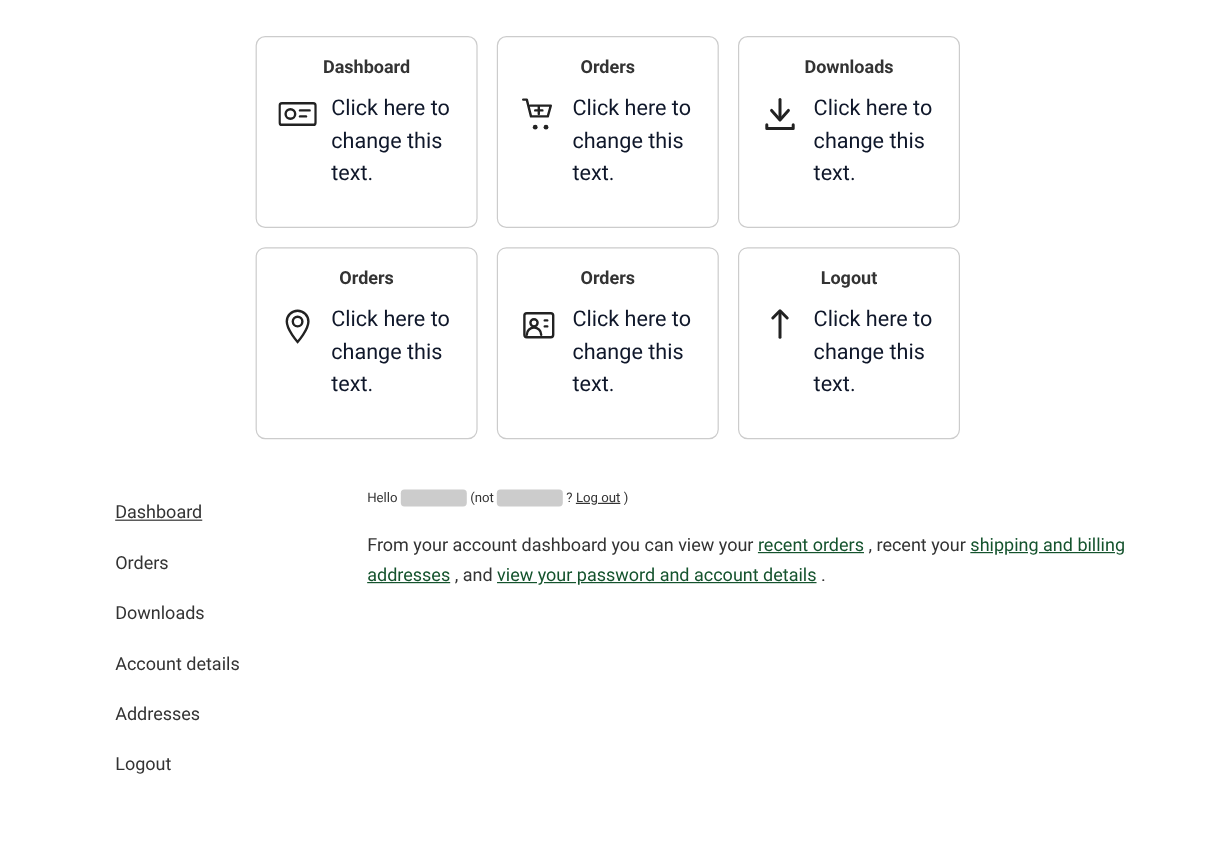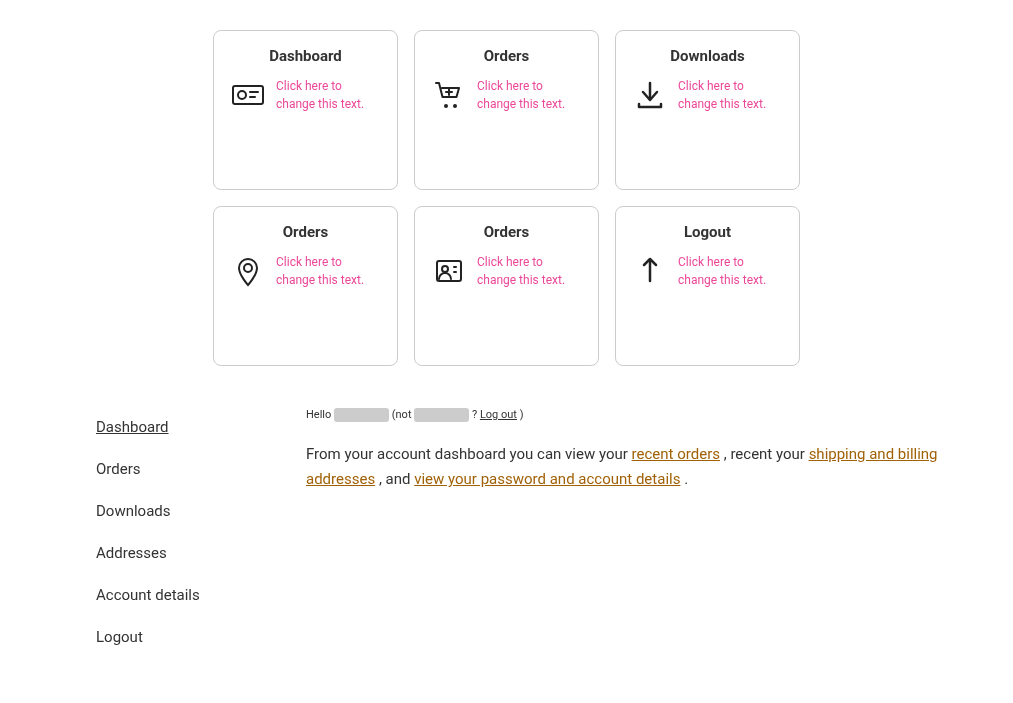--- a/index.html
+++ b/index.html
@@ -59,22 +59,22 @@
       align-items: center;
       justify-content: center;
     }
 
     .card-icon svg {
       width: 32px;
       height: 32px;
     }
 
     .card-text {
-      font-size: 12px;
-      color: #ec4899;
+      font-size: 18px;
+      color: #0f172a;
       line-height: 1.5;
     }
 
     
     .bottom-section {
       display: flex;
       flex-direction: row;
       gap: 60px;
       padding-left: 60px;
     }
@@ -123,21 +123,21 @@
       vertical-align: middle;
     }
 
     .dashboard-description {
       font-size: 15px;
       line-height: 1.7;
       color: #333;
     }
 
     .dashboard-description a {
-      color: #a16207;
+      color: #14532d;
       text-decoration: underline;
     }
   </style>
 </head>
 <body>
 
 <div class="page-wrapper">
 
   <div class="cards-grid">
 
@@ -227,22 +227,22 @@
       </div>
     </div>
   </div>
 
   <div class="bottom-section">
 
     <nav class="sidebar-nav">
       <a href="#" class="active">Dashboard</a>
       <a href="#">Orders</a>
       <a href="#">Downloads</a>
+      <a href="#">Account details</a>
       <a href="#">Addresses</a>
-      <a href="#">Account details</a>
       <a href="#">Logout</a>
     </nav>
 
     <div class="main-content">
       <p class="greeting">
         <span>Hello</span>
         <span> </span>
         <span class="redacted"></span>
         <span> </span>
         <span>(not</span>

